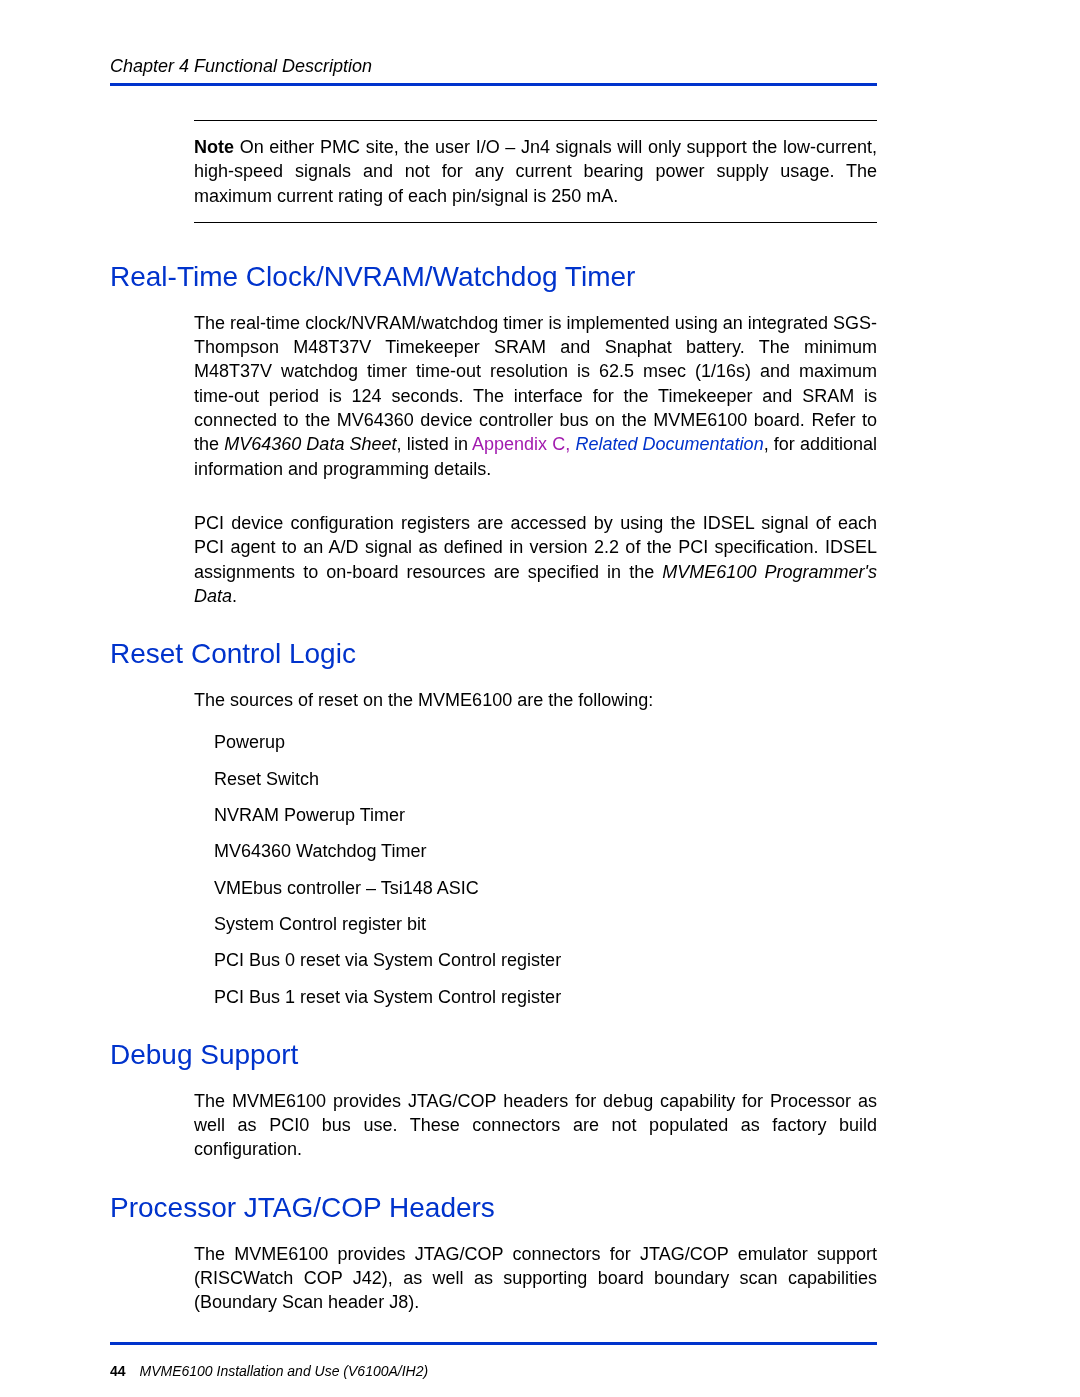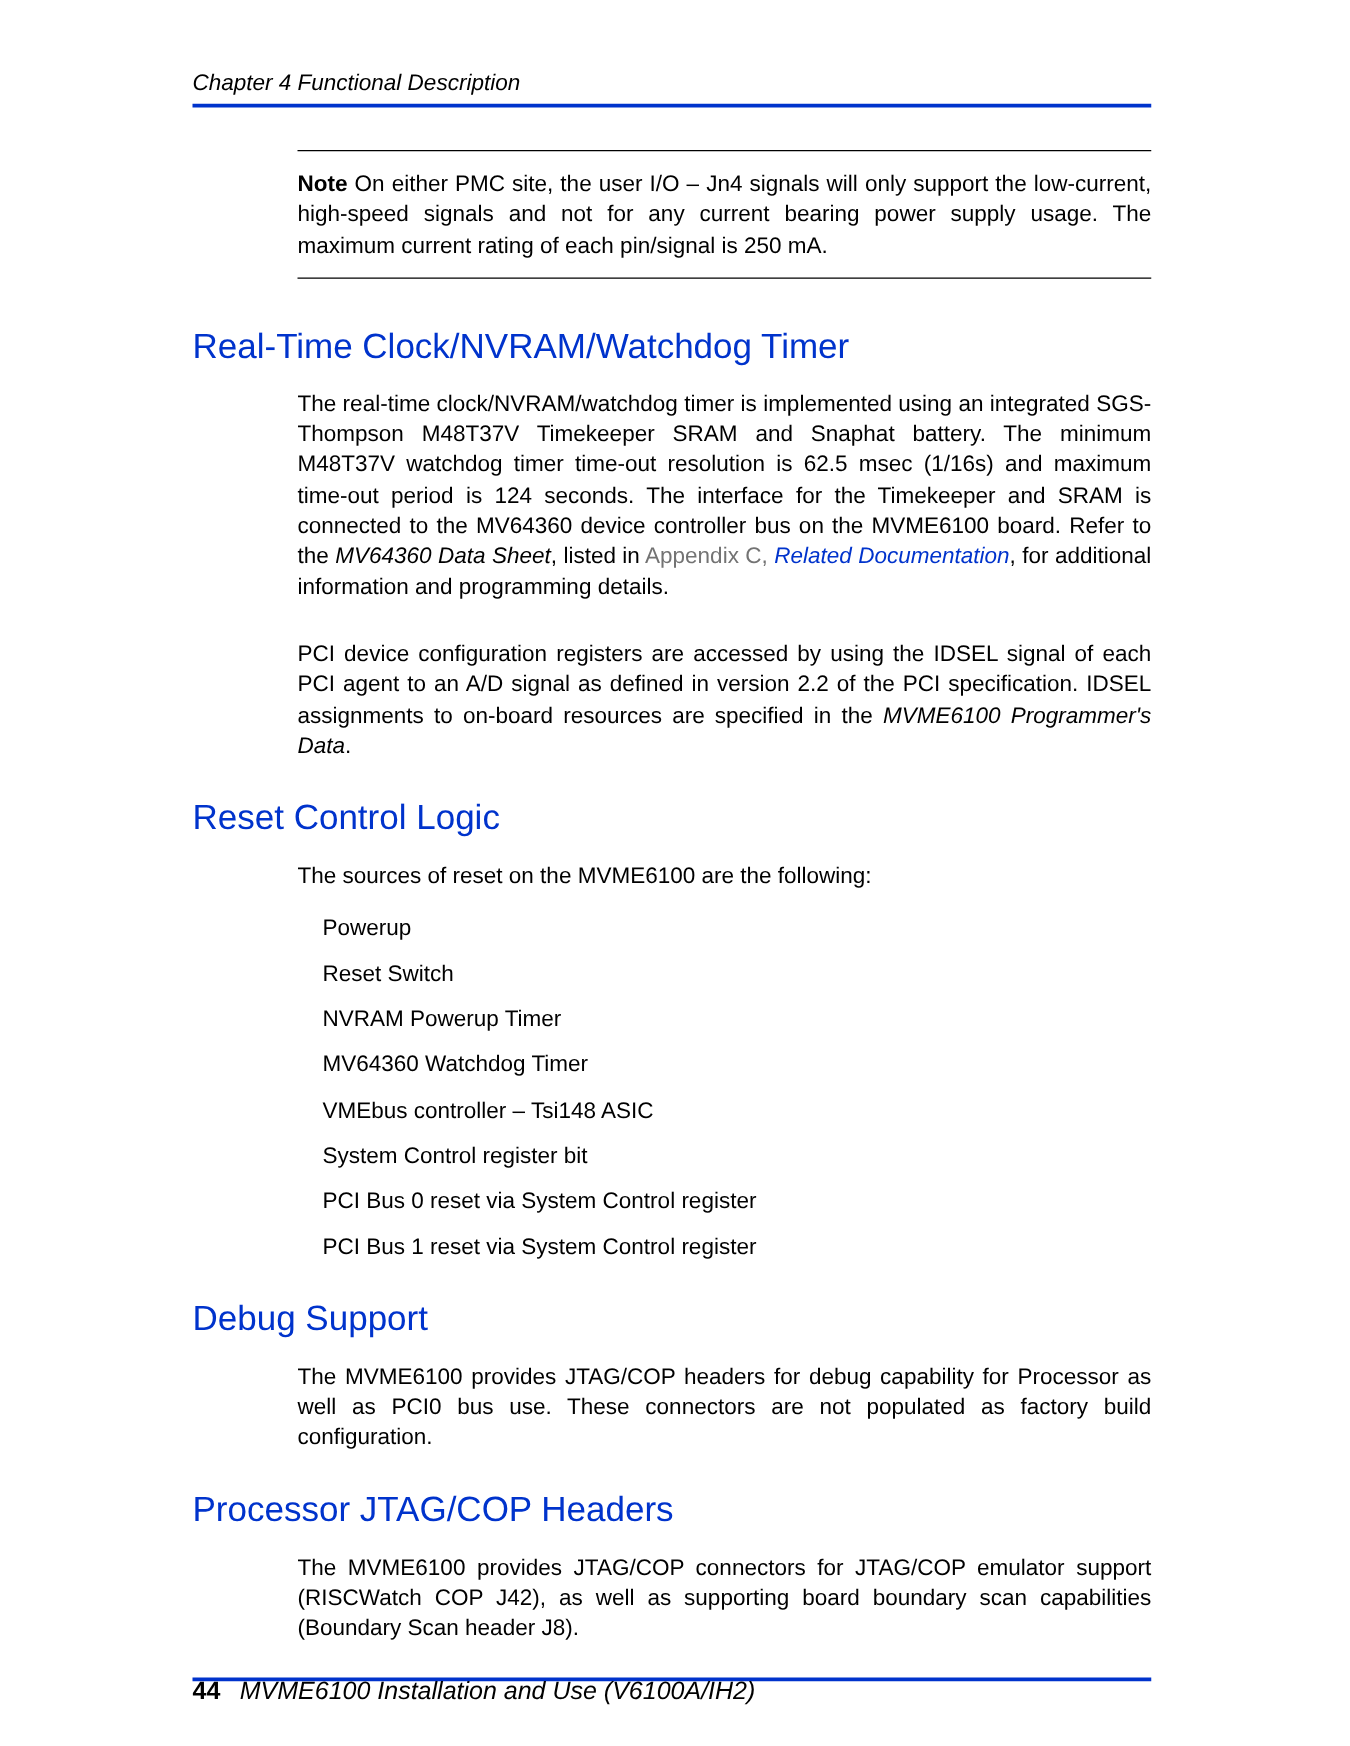--- a/index.html
+++ b/index.html
@@ -8,21 +8,20 @@
     font-family: Arial, Helvetica, sans-serif;
     background: #fff;
     color: #000;
   }
   .page {
     width: 987px;
     height: 1397px;
     position: relative;
     box-sizing: border-box;
     padding: 56px 110px 0 110px;
-    margin-left: 44px;
   }
   .header-row {
     display: flex;
     justify-content: space-between;
     font-style: italic;
     font-size: 18px;
     margin-bottom: 6px;
   }
   .header-rule {
     border-top: 3px solid #0033cc;
@@ -58,21 +57,21 @@
     margin-left: 84px;
     font-size: 18px;
     line-height: 1.35;
     margin-bottom: 30px;
     text-align: justify;
   }
   .body-text .italic {
     font-style: italic;
   }
   .link {
-    color: #737373;
+    color: #a21caf;
   }
   .link-italic {
     color: #0033cc;
     font-style: italic;
   }
   .list {
     margin-left: 104px;
     font-size: 18px;
     line-height: 1.35;
     margin-bottom: 30px;
@@ -84,22 +83,22 @@
     border-top: 3px solid #0033cc;
     position: absolute;
     left: 110px;
     right: 110px;
     bottom: 52px;
   }
   .footer-row {
     position: absolute;
     left: 110px;
     right: 110px;
-    bottom: 32px;
-    font-size: 20px;
+    bottom: 18px;
+    font-size: 14px;
   }
   .footer-row .pn {
     font-weight: bold;
   }
   .footer-row .ft {
     font-style: italic;
     margin-left: 10px;
   }
 </style>
 </head>

